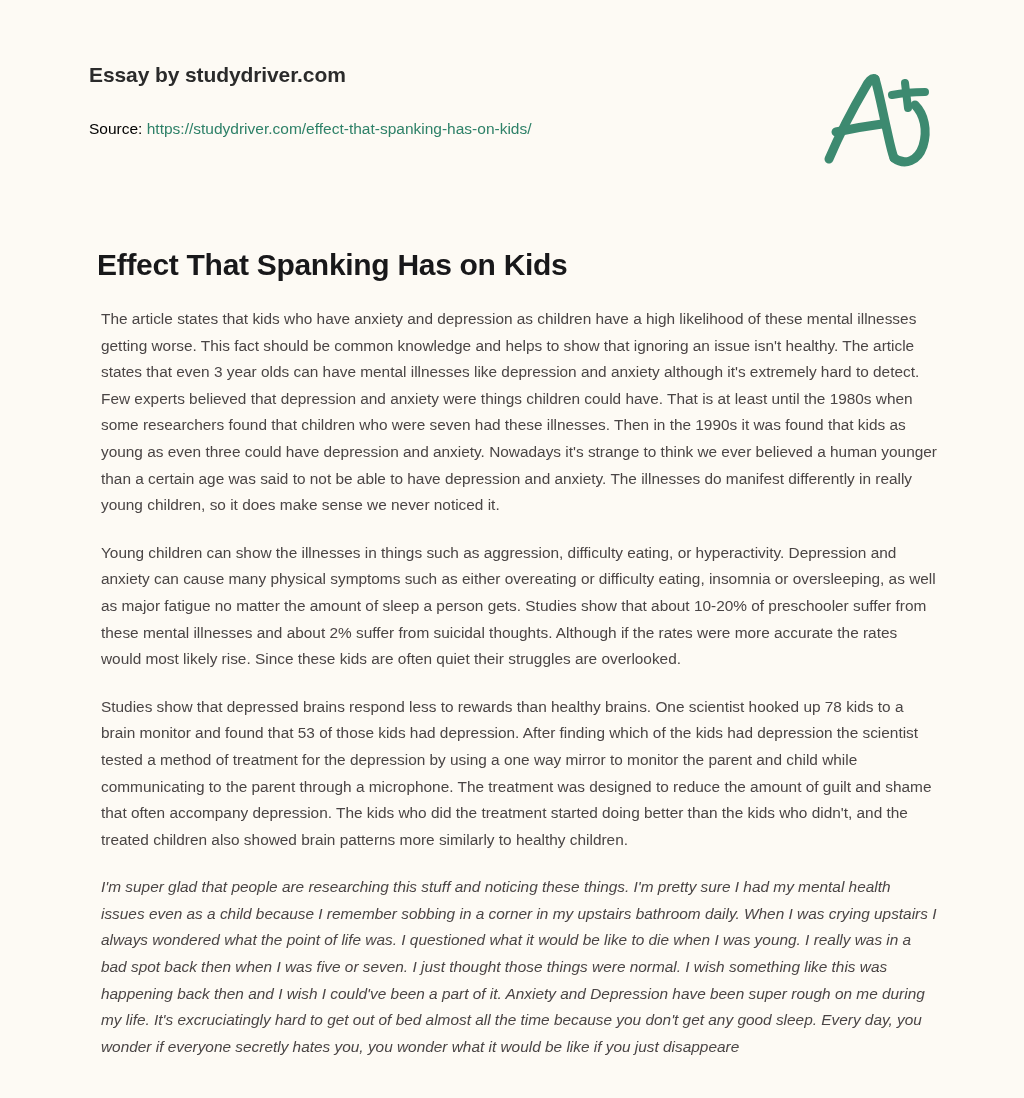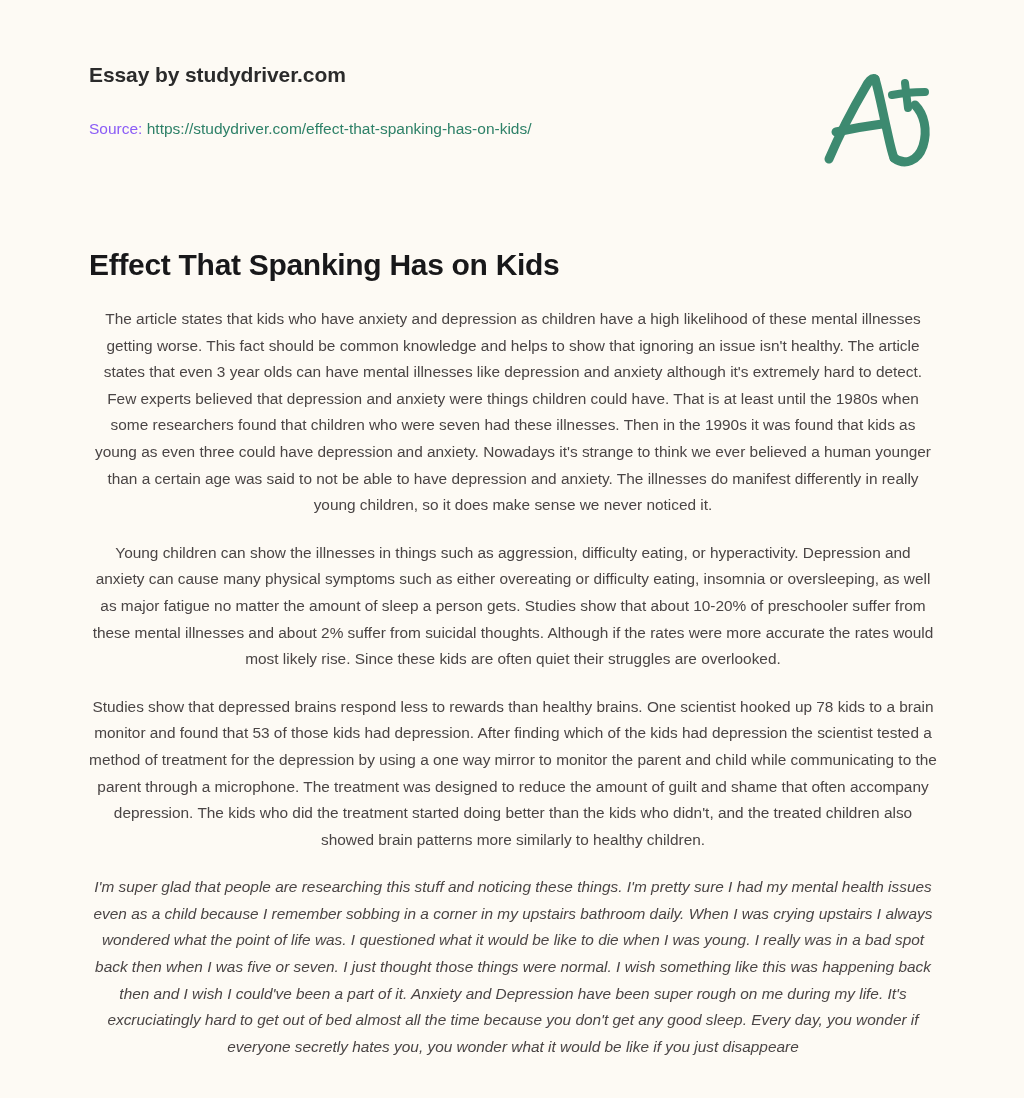--- a/index.html
+++ b/index.html
@@ -46,21 +46,21 @@
 
   .source-line {
     position: absolute;
     left: 89px;
     top: 119px;
     font-size: 15.5px;
     white-space: nowrap;
     line-height: 20px;
   }
   .source-label {
-    color: #8b5cf6;
+    color: #000000;
   }
   .source-url {
     color: #2e8168;
     text-decoration: none;
     text-align: center;
   }
 
   
   .logo {
     position: absolute;
@@ -82,29 +82,29 @@
     top: 246px;
     width: 848px;
   }
 
   .article-title {
     font-size: 30px;
     font-weight: bold;
     color: #18181a;
     letter-spacing: -0.3px;
     line-height: 38px;
-    margin: 0 0 22px 0;
+    margin: 0 0 22px 8px;
   }
 
   .article-body p {
-    margin: 0 0 21px 0;
+    margin: 0 0 21px 12px;
     font-size: 15.4px;
     line-height: 26.6px;
     color: #4a4545;
-    text-align: center;
+    text-align: left;
   }
   .article-body p:last-child {
     margin-bottom: 0;
     font-style: italic;
   }
 </style>
 </head>
 <body>
 
 <div class="page">

